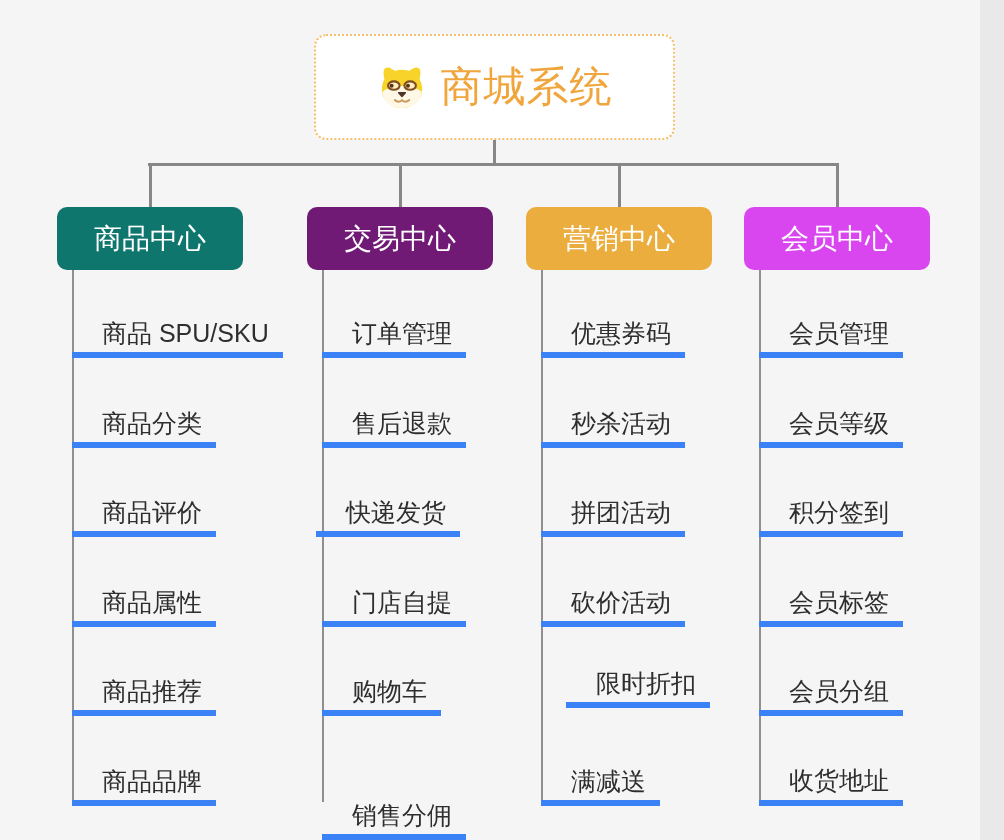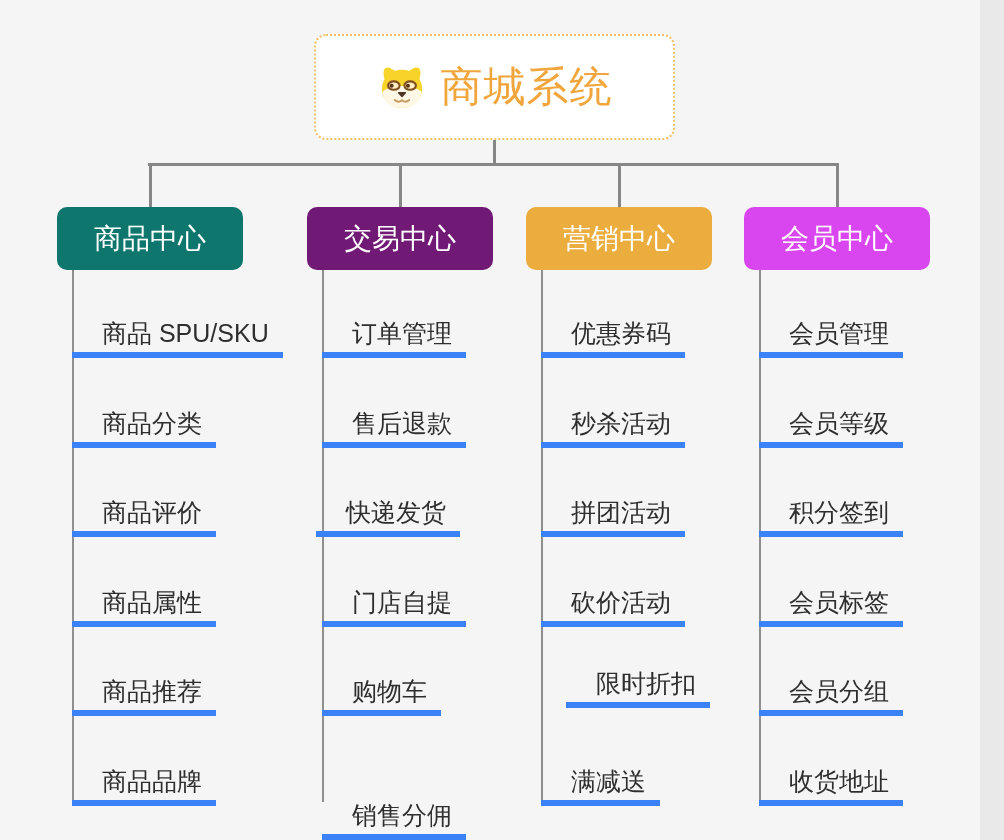--- a/index.html
+++ b/index.html
@@ -126,15 +126,15 @@
       <div class="line" style="left: 835.5px; top: 163px; width: 3px; height: 44px;"></div>
       <div class="branch-node" style="left: 744px; top: 207px; background: #d946ef;">
         <span>会员中心</span>
       </div>
       <div class="vline" style="left: 759px; top: 270px; height: 532px;"></div>
       <div class="leaf-item" style="left: 759px; top: 319px;">会员管理</div>
       <div class="leaf-item" style="left: 759px; top: 408.6px; text-align: center;">会员等级</div>
       <div class="leaf-item" style="left: 759px; top: 498.2px;">积分签到</div>
       <div class="leaf-item" style="left: 759px; top: 587.8px;">会员标签</div>
       <div class="leaf-item" style="left: 759px; top: 677.4px;">会员分组</div>
-      <div class="leaf-item" style="left: 759px; top: 767px;">收货地址</div>
+      <div class="leaf-item" style="left: 759px; top: 767px; font-family: Liberation Serif, serif;">收货地址</div>
     </div>
 </div>
 
 </body></html>

